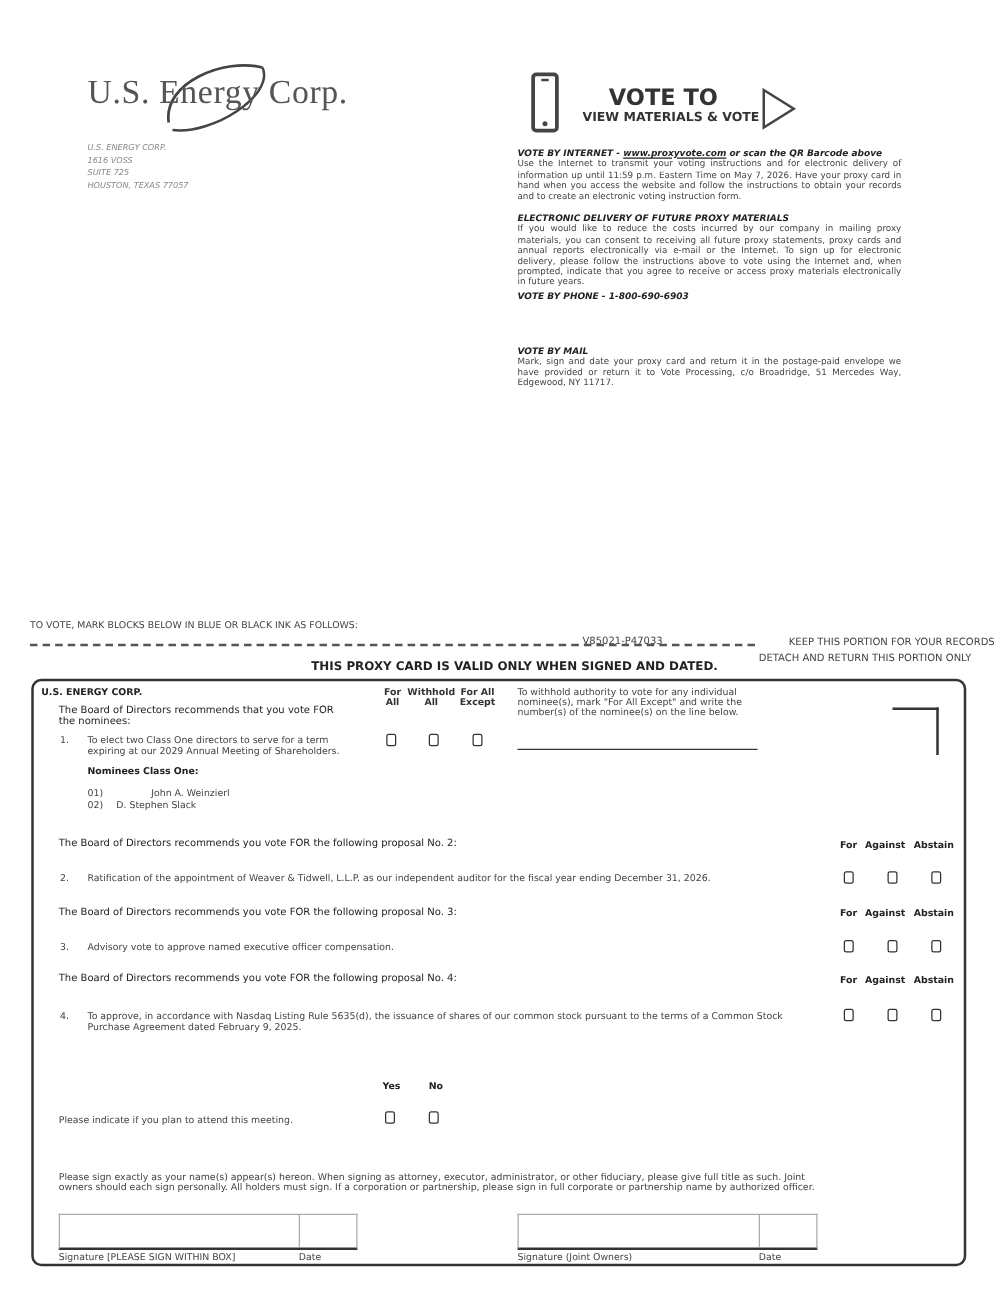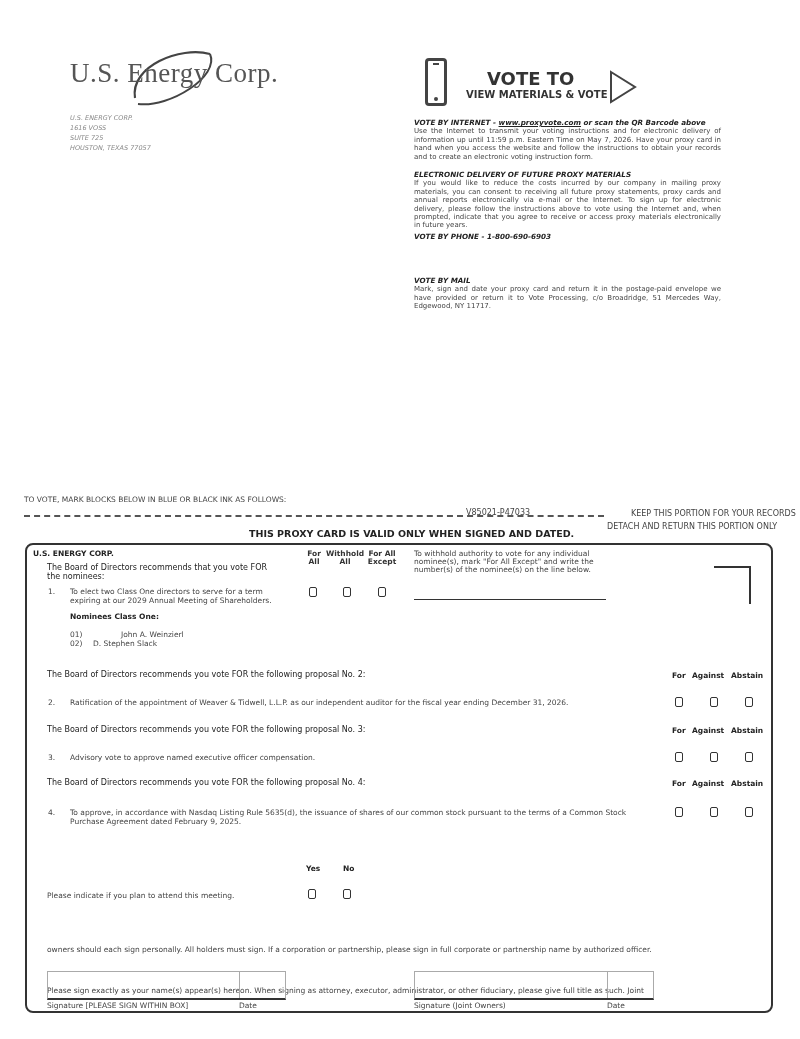--- a/index.html
+++ b/index.html
@@ -157,21 +157,21 @@
 <div class="cb" style="left:675px;top:807px;"></div>
 <div class="cb" style="left:710px;top:807px;"></div>
 <div class="cb" style="left:745px;top:807px;"></div>
 
 <div class="t b" style="left:306px;top:864px;">Yes</div>
 <div class="t b" style="left:343px;top:864px;">No</div>
 <div class="t" style="left:47px;top:891px;">Please indicate if you plan to attend this meeting.</div>
 <div class="cb" style="left:308px;top:889px;"></div>
 <div class="cb" style="left:343px;top:889px;"></div>
 
-<div class="t" style="left:47px;top:986px;">Please sign exactly as your name(s) appear(s) hereon. When signing as attorney, executor, administrator, or other fiduciary, please give full title as such. Joint</div>
+<div class="t" style="left:47px;top:937px;">Please sign exactly as your name(s) appear(s) hereon. When signing as attorney, executor, administrator, or other fiduciary, please give full title as such. Joint</div>
 <div class="t" style="left:47px;top:945px;">owners should each sign personally. All holders must sign. If a corporation or partnership, please sign in full corporate or partnership name by authorized officer.</div>
 
 <div class="sigbox" style="left:47px;top:971px;width:239px;">
   <div class="sigdiv" style="left:191px;"></div>
 </div>
 <div class="t" style="left:47px;top:1001px;">Signature [PLEASE SIGN WITHIN BOX]</div>
 <div class="t" style="left:239px;top:1001px;">Date</div>
 
 <div class="sigbox" style="left:414px;top:971px;width:240px;">
   <div class="sigdiv" style="left:192px;"></div>

